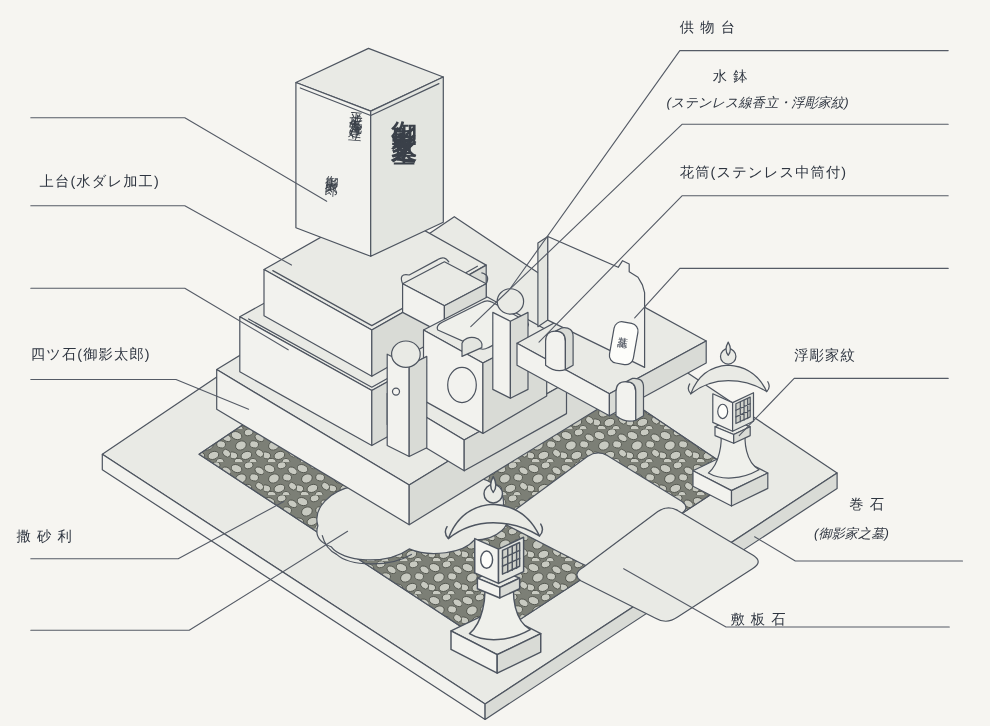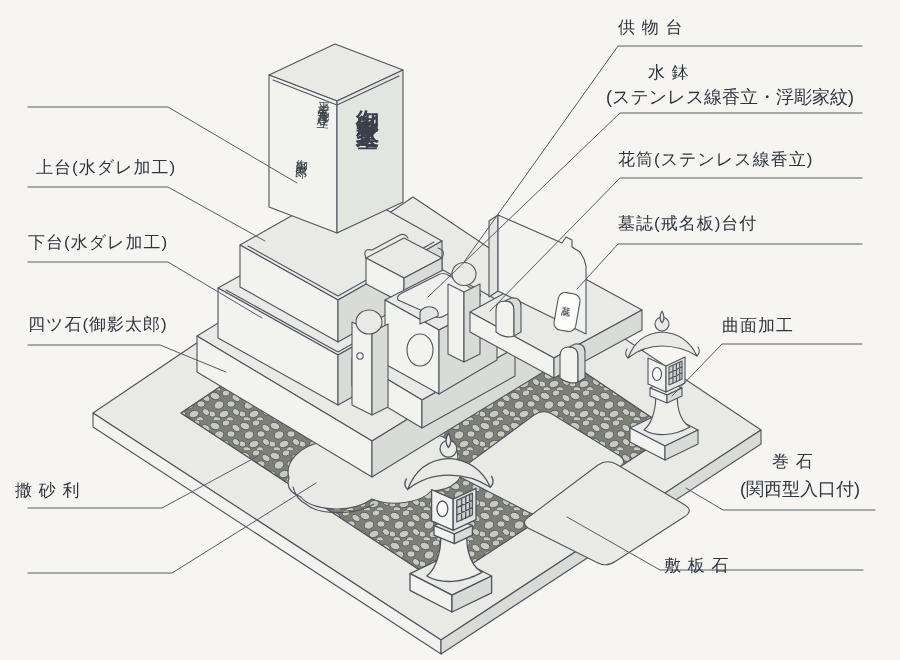--- a/index.html
+++ b/index.html
@@ -1,20 +1,20 @@
 <!DOCTYPE html>
 <html><head>
 <meta charset="utf-8">
 <style>
   html,body{margin:0;padding:0;background:#e9e9e6;}
   .stage{position:relative;width:900px;height:660px;background:#f6f5f1;overflow:hidden;
          font-family:"Liberation Sans",sans-serif;}
   .stage svg{position:absolute;left:0;top:0;}
-  .lbl{position:absolute;font-size:17px;color:#2e3540;white-space:nowrap;letter-spacing:1px;}
-  .lbl.sub{font-size:18px;letter-spacing:0;}
+  .lbl{position:absolute;font-size:13px;color:#2e3540;white-space:nowrap;letter-spacing:1px;}
+  .lbl.sub{font-size:12px;letter-spacing:0;font-style:italic;}
   .vtext{position:absolute;writing-mode:vertical-rl;text-orientation:upright;color:#3a4049;
          font-family:"Liberation Serif","DejaVu Serif",serif;white-space:nowrap;}
   .vtext.main{font-size:23px;font-weight:bold;letter-spacing:4px;left:352px;top:92px;height:150px;}
   .vtext.date{font-size:12px;left:311px;top:92px;height:140px;letter-spacing:2px;transform:rotate(4deg);}
   .vtext.name{font-size:12px;left:291px;top:150px;height:80px;letter-spacing:2px;transform:rotate(4deg);}
   .vtext.plate{font-size:9px;left:561px;top:299px;letter-spacing:1px;transform:rotate(10deg);color:#4a505c;}
 </style>
 </head>
 <body>
 
@@ -175,32 +175,30 @@
       <polyline points="862,178 620,178 490,311"></polyline>
       <polyline points="862,244 618,244 577,289"></polyline>
       <polyline points="862,344 722,344 672,396"></polyline>
       <polyline points="875,510 723,510 686,488"></polyline>
       <polyline points="863,570 660,570 567,517"></polyline>
     </g>
   </g>
 </svg>
 
 <div class="lbl" style="left:36px;top:156px">上台(水ダレ加工)</div>
-<div class="lbl" style="left:28px;top:231px">下台(水ダレ加工)</div>
 <div class="lbl" style="left:28px;top:313px">四ツ石(御影太郎)</div>
 <div class="lbl" style="left:15px;top:479px">撒 砂 利</div>
 
 <div class="lbl" style="left:618px;top:16px">供 物 台</div>
 <div class="lbl" style="left:648px;top:61px">水 鉢</div>
 <div class="lbl sub" style="left:606px;top:85px">(ステンレス線香立・浮彫家紋)</div>
-<div class="lbl" style="left:618px;top:148px">花筒(ステンレス線香立)</div>
-<div class="lbl" style="left:618px;top:212px">墓誌(戒名板)台付</div>
-<div class="lbl" style="left:722px;top:314px">曲面加工</div>
+<div class="lbl" style="left:618px;top:148px">花筒(ステンレス中筒付)</div>
+<div class="lbl" style="left:722px;top:314px">浮彫家紋</div>
 <div class="lbl" style="left:772px;top:450px">巻 石</div>
-<div class="lbl sub" style="left:740px;top:477px">(関西型入口付)</div>
+<div class="lbl sub" style="left:740px;top:477px">(御影家之墓)</div>
 <div class="lbl" style="left:664px;top:554px">敷 板 石</div>
 
 <div class="vtext main">御影家之墓</div>
 <div class="vtext date">平成七年九月建立</div>
 <div class="vtext name">御影太郎</div>
 <div class="vtext plate">墓誌</div>
 
 </div>
 
 </body></html>

